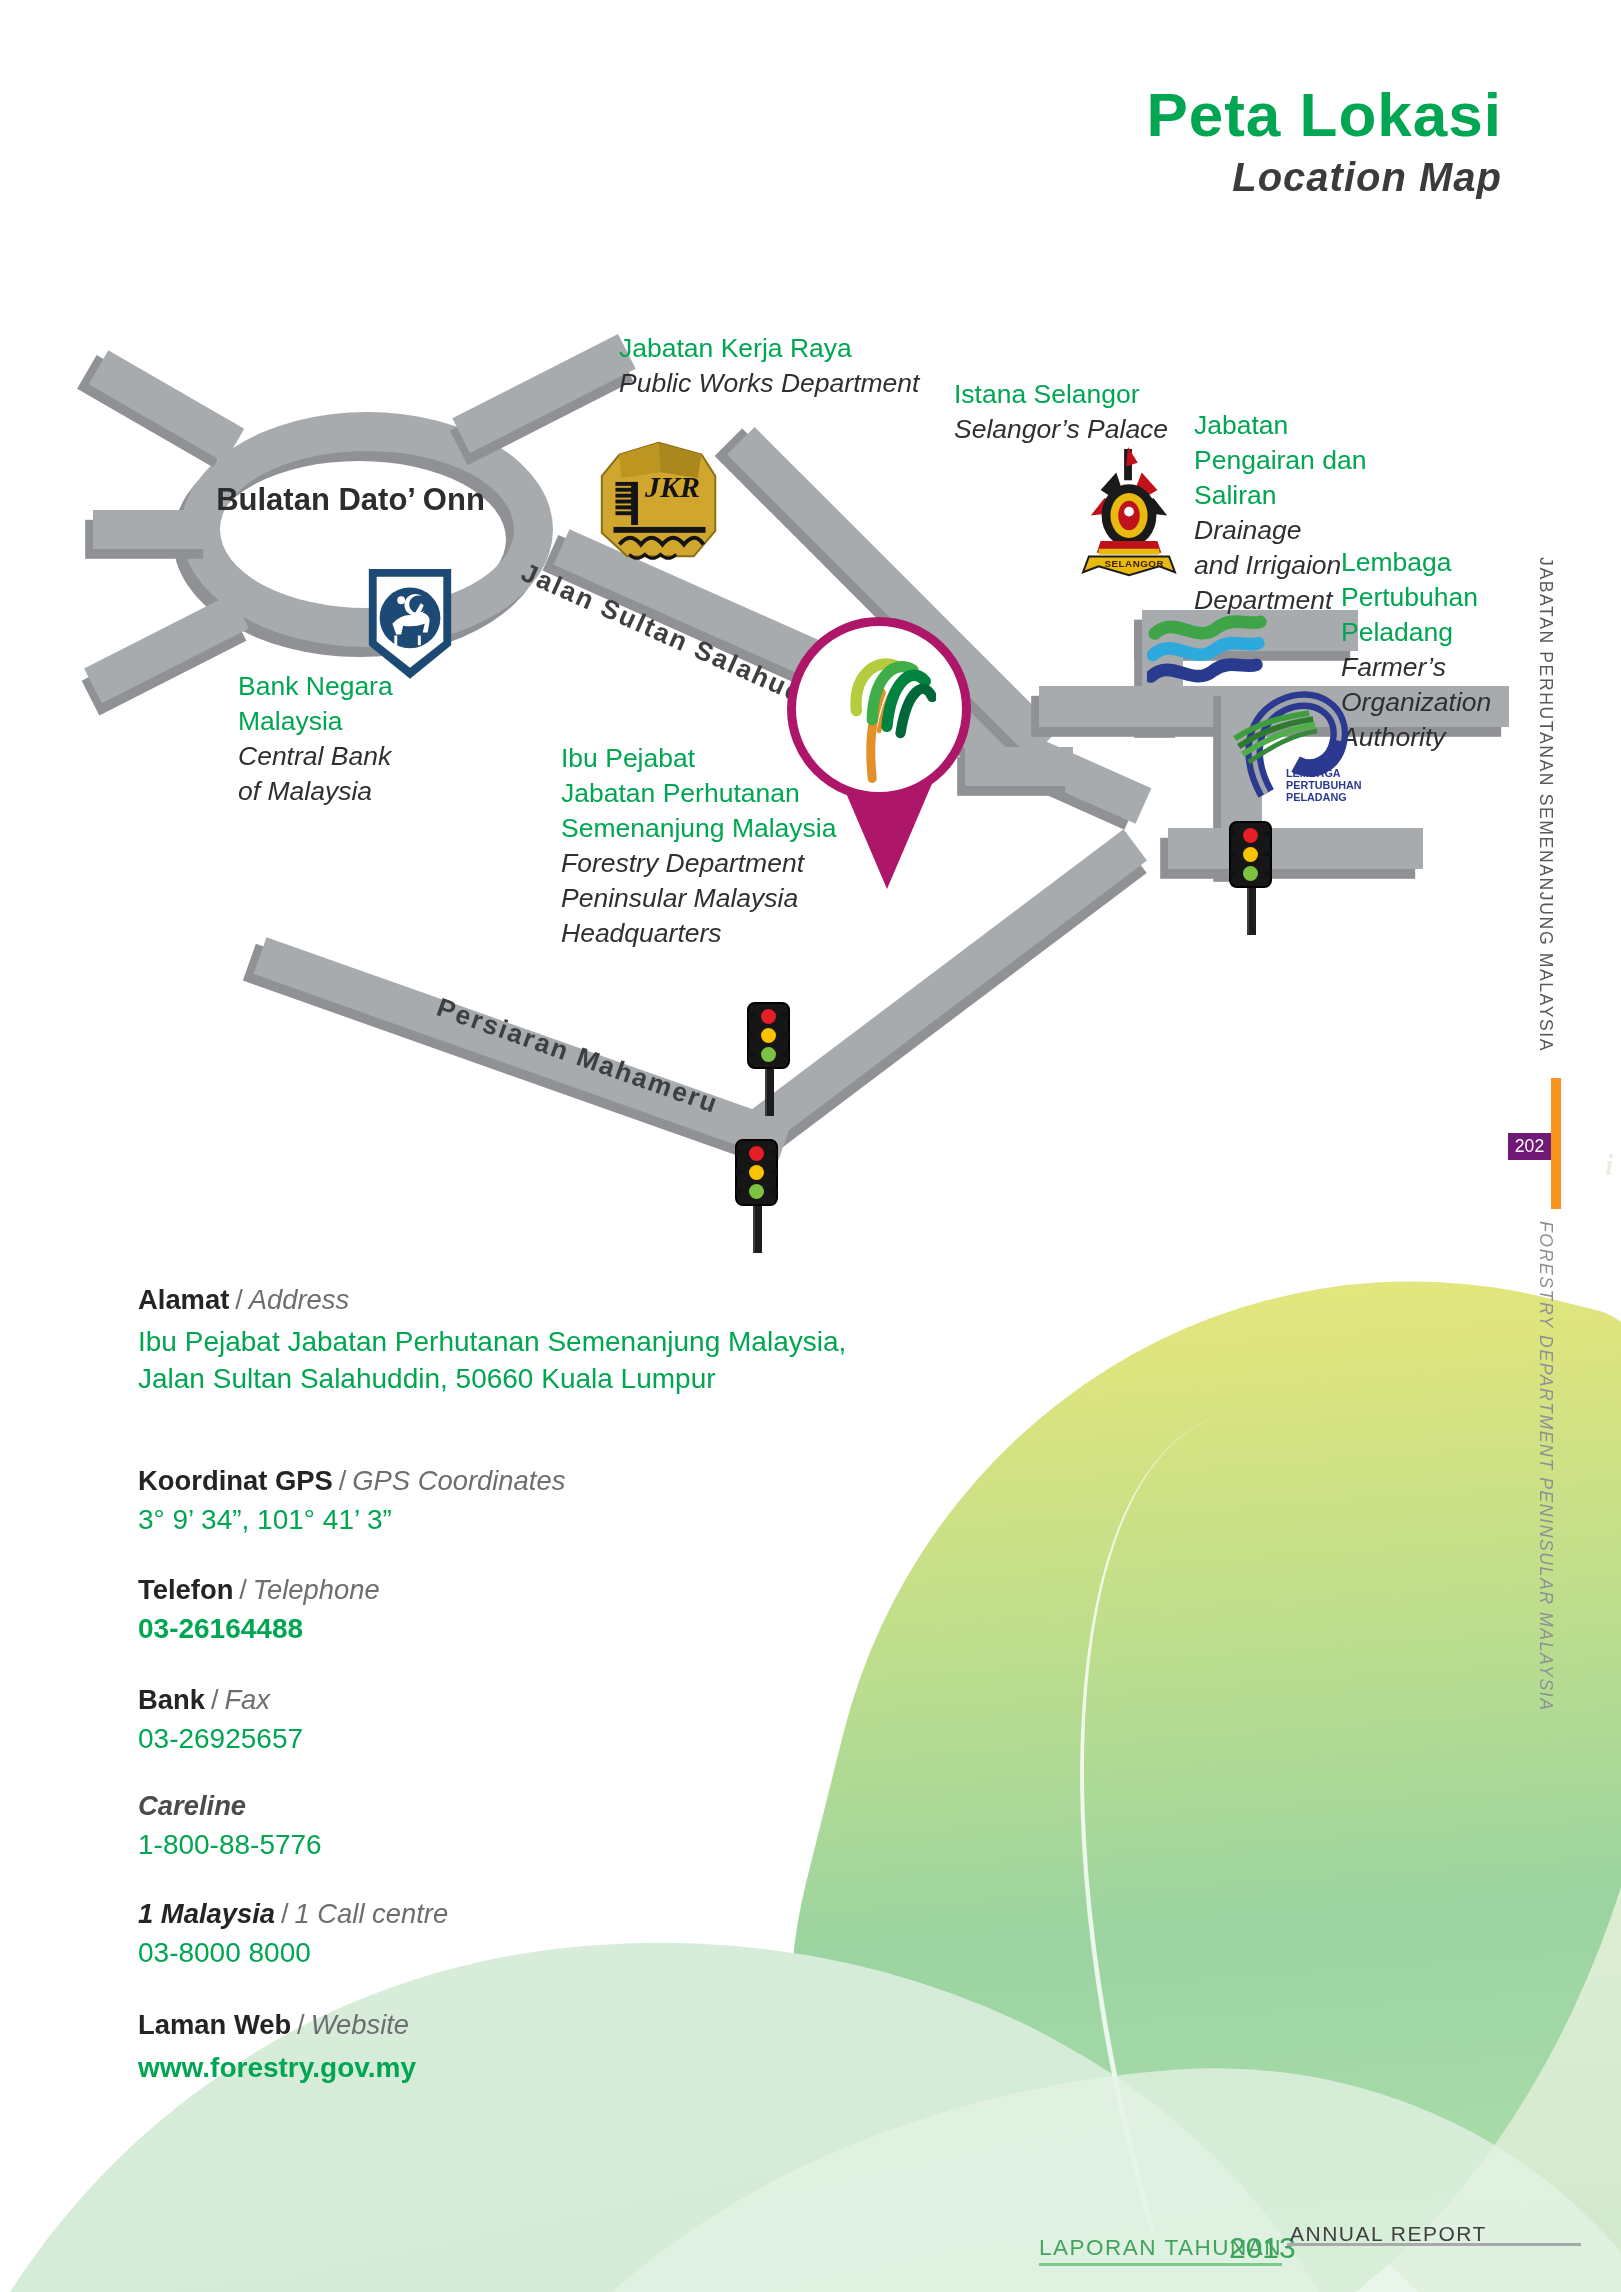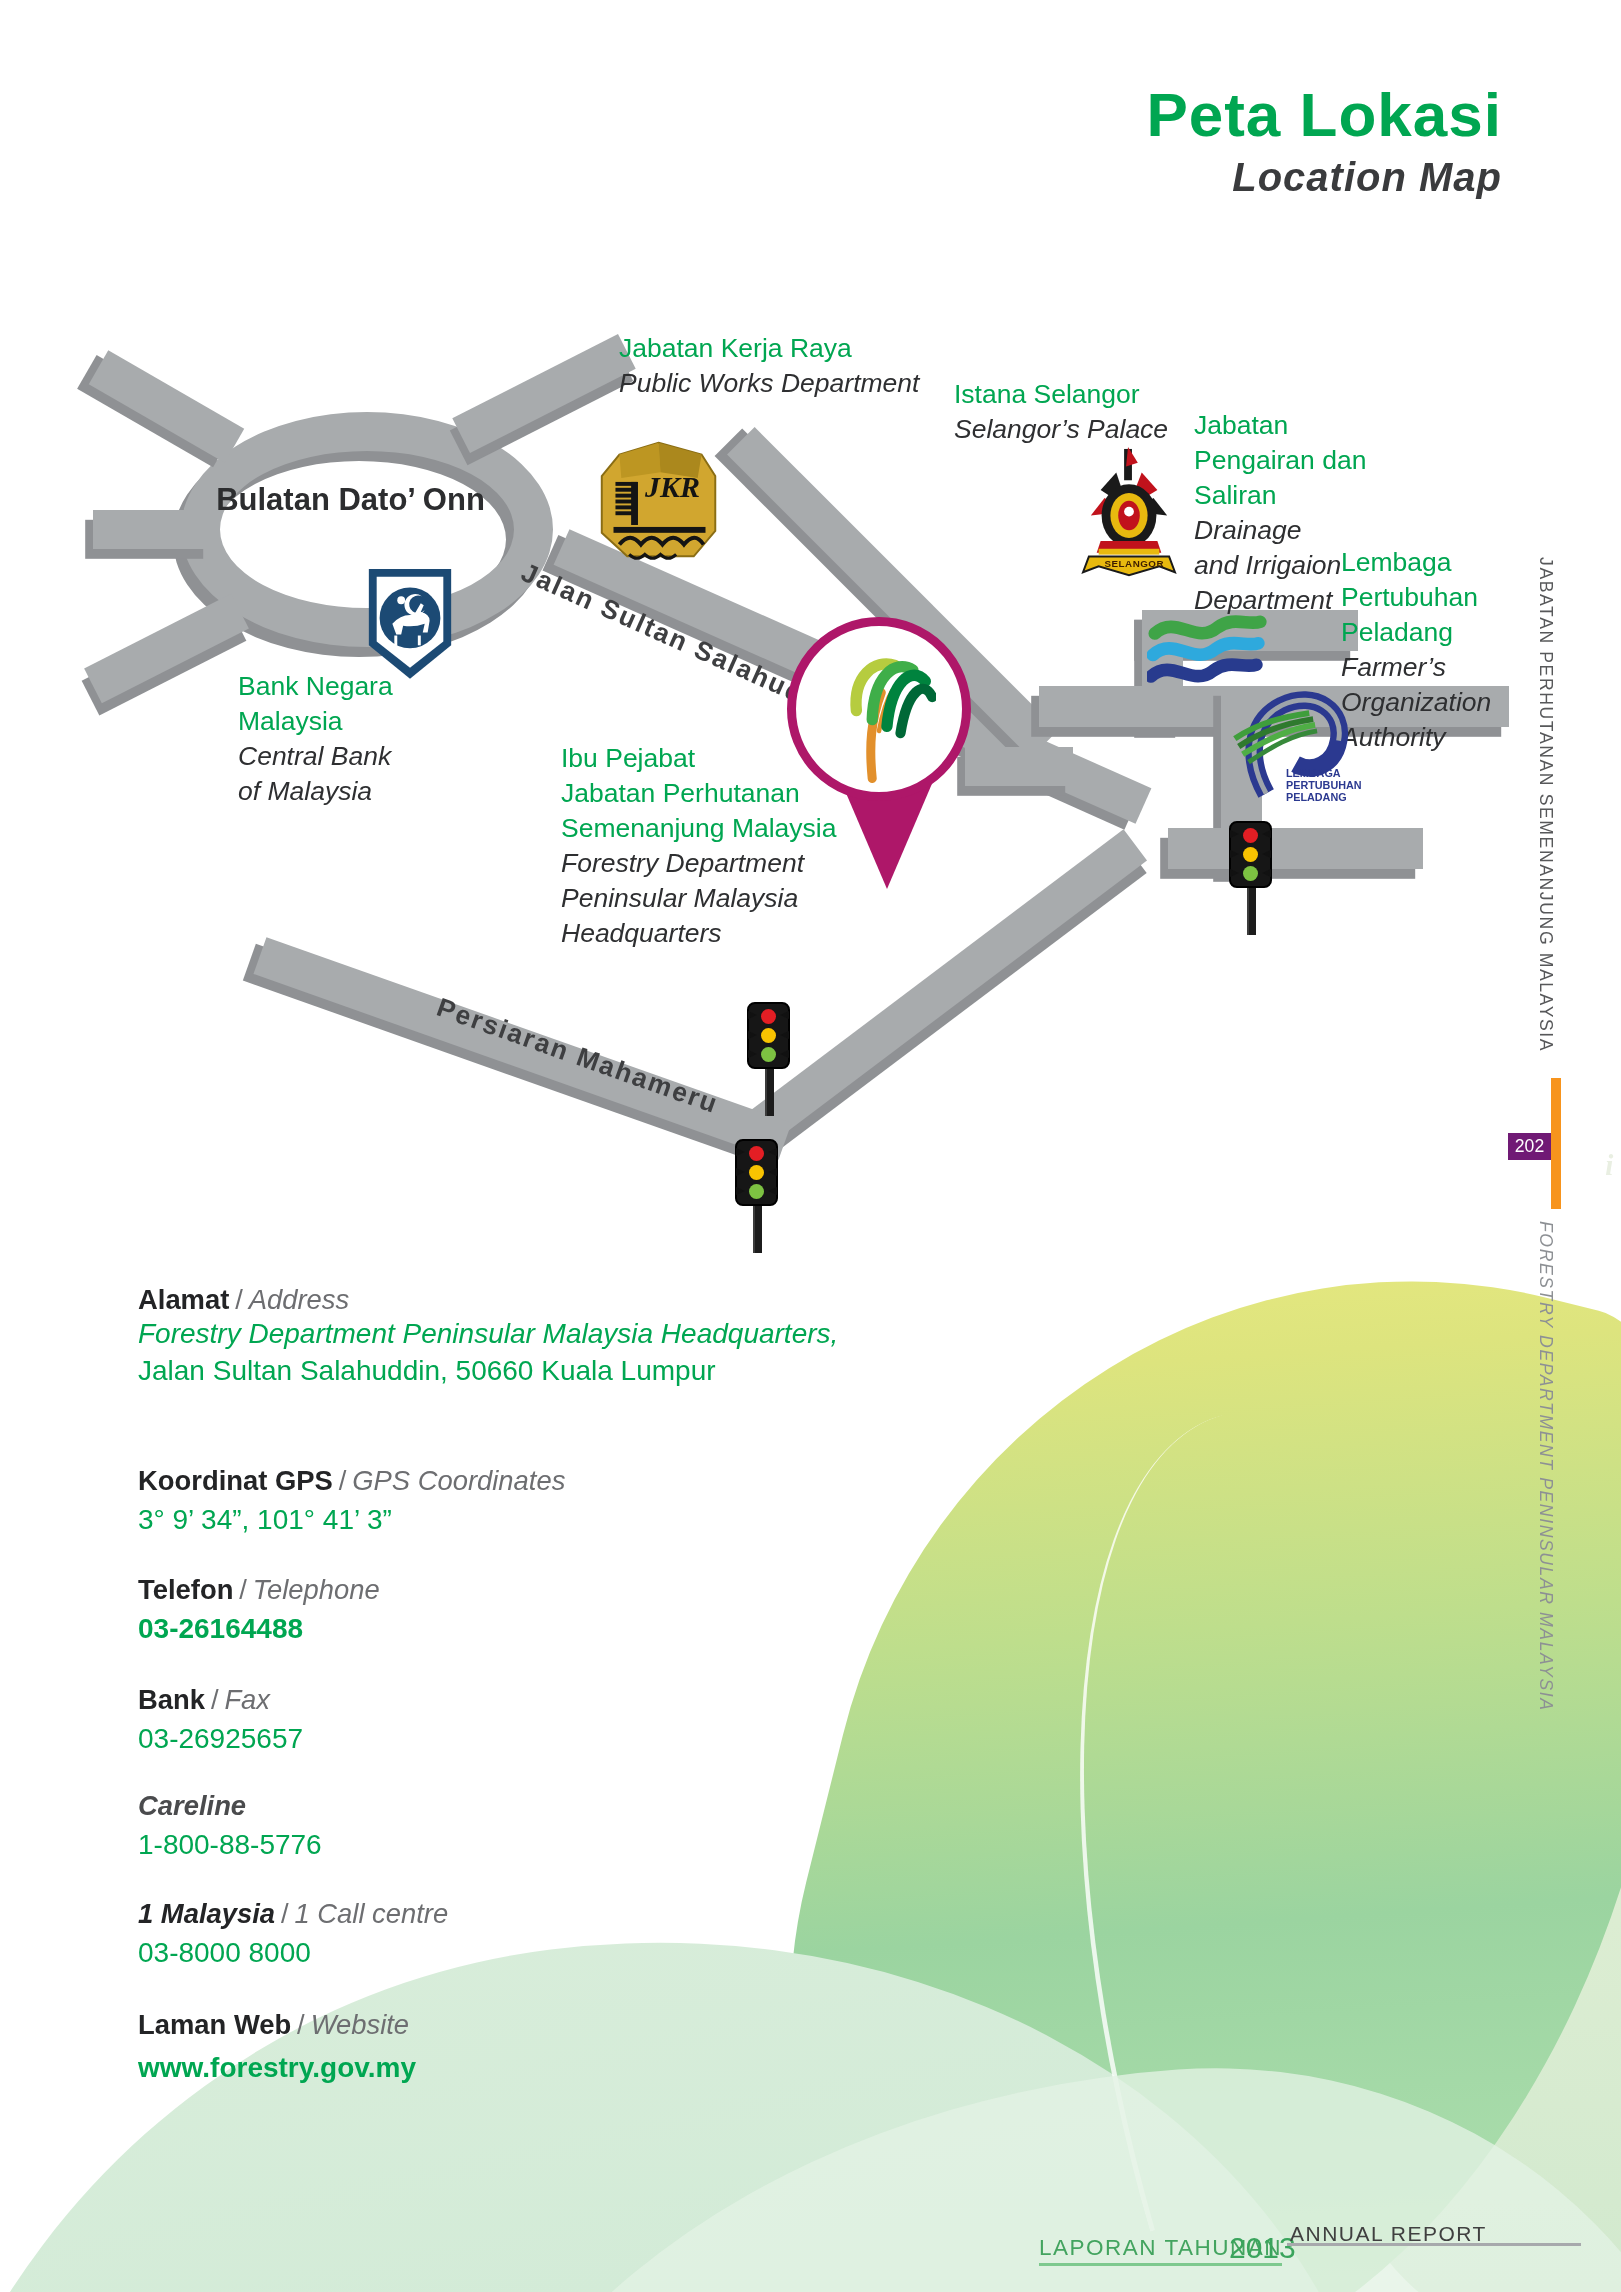--- a/index.html
+++ b/index.html
@@ -294,21 +294,21 @@
   </div>
   <div class="page-badge">
     <span>202</span>
   </div>
   <div class="v-text v-bottom">FORESTRY DEPARTMENT PENINSULAR MALAYSIA</div>
 
   <div class="contact">
 
     <div class="c-row" style="top:1284px;">
       <span class="c-label-ms">Alamat</span><span class="c-sep">/</span><span class="c-label-en">Address</span>
-      <div class="c-val it" style="line-height:1.32;">Forestry Department Peninsular Malaysia Headquarters,</div>
+      <div class="c-val" style="margin-top:7.8px;line-height:1.32;">Ibu Pejabat Jabatan Perhutanan Semenanjung Malaysia,</div>
       <div class="c-val" style="line-height:1.32;">Jalan Sultan Salahuddin, 50660 Kuala Lumpur</div>
     </div>
 
     <div class="c-row" style="top:1465px;">
       <span class="c-label-ms">Koordinat GPS</span><span class="c-sep">/</span><span class="c-label-en">GPS Coordinates</span>
       <div class="c-val" style="margin-top:6.9px;">3° 9’ 34”, 101° 41’ 3”</div>
     </div>
 
     <div class="c-row" style="top:1574px;">
       <span class="c-label-ms">Telefon</span><span class="c-sep">/</span><span class="c-label-en">Telephone</span>

